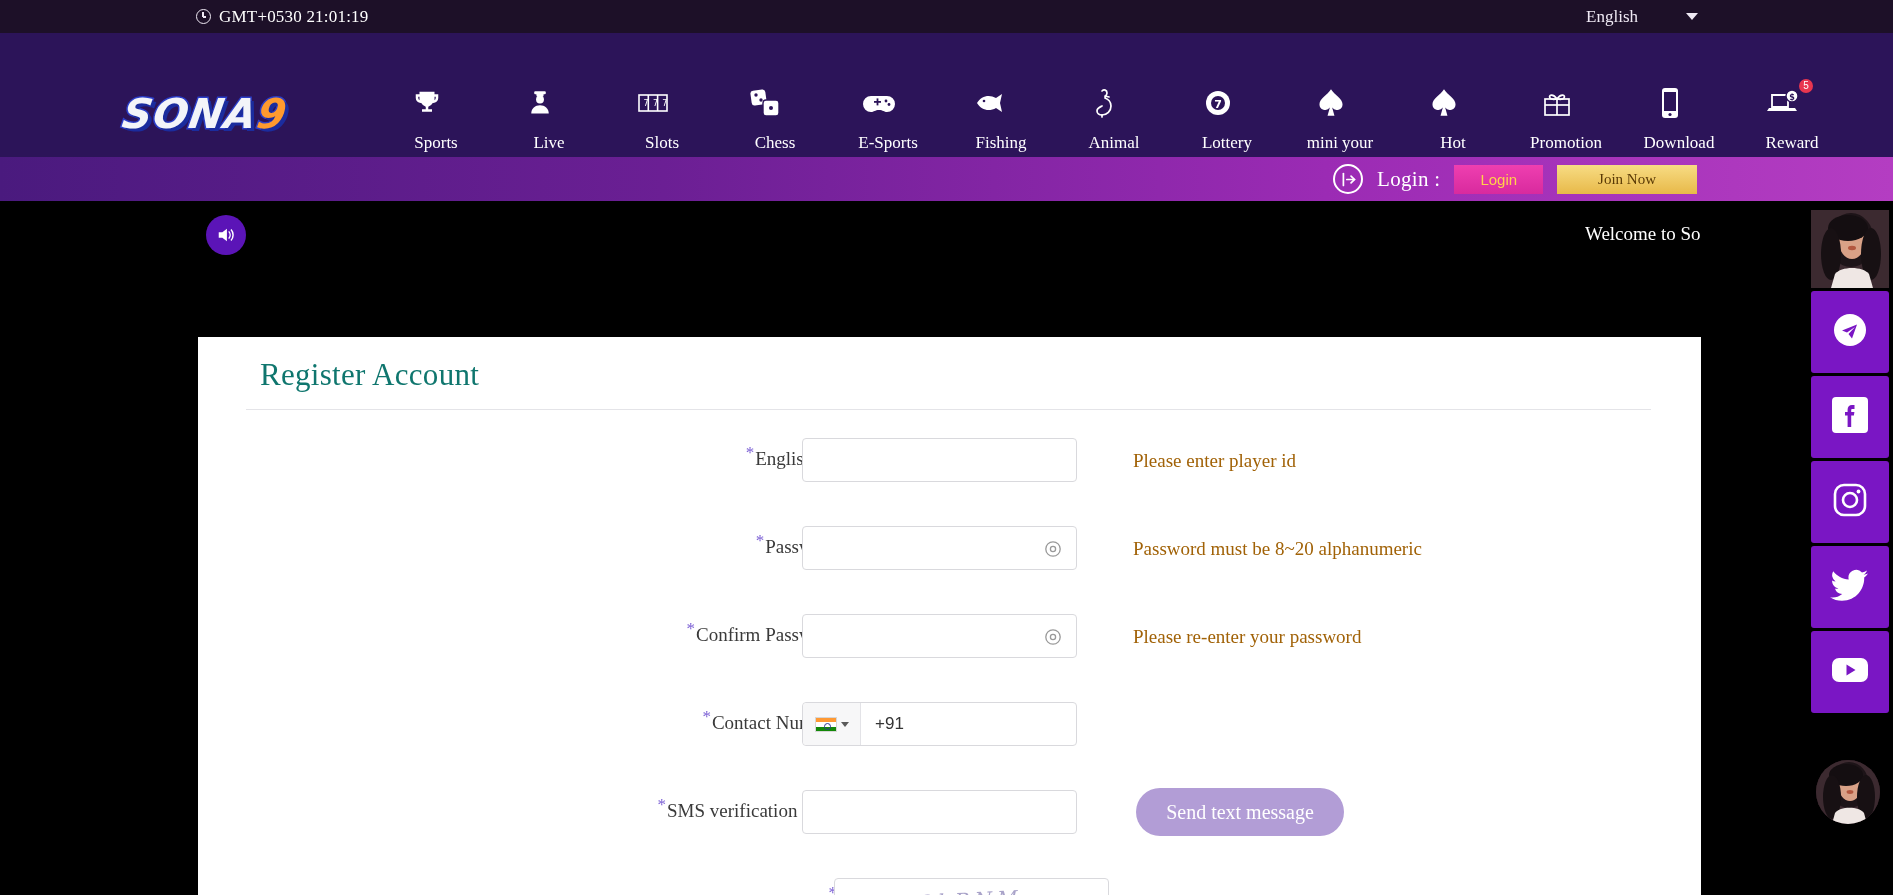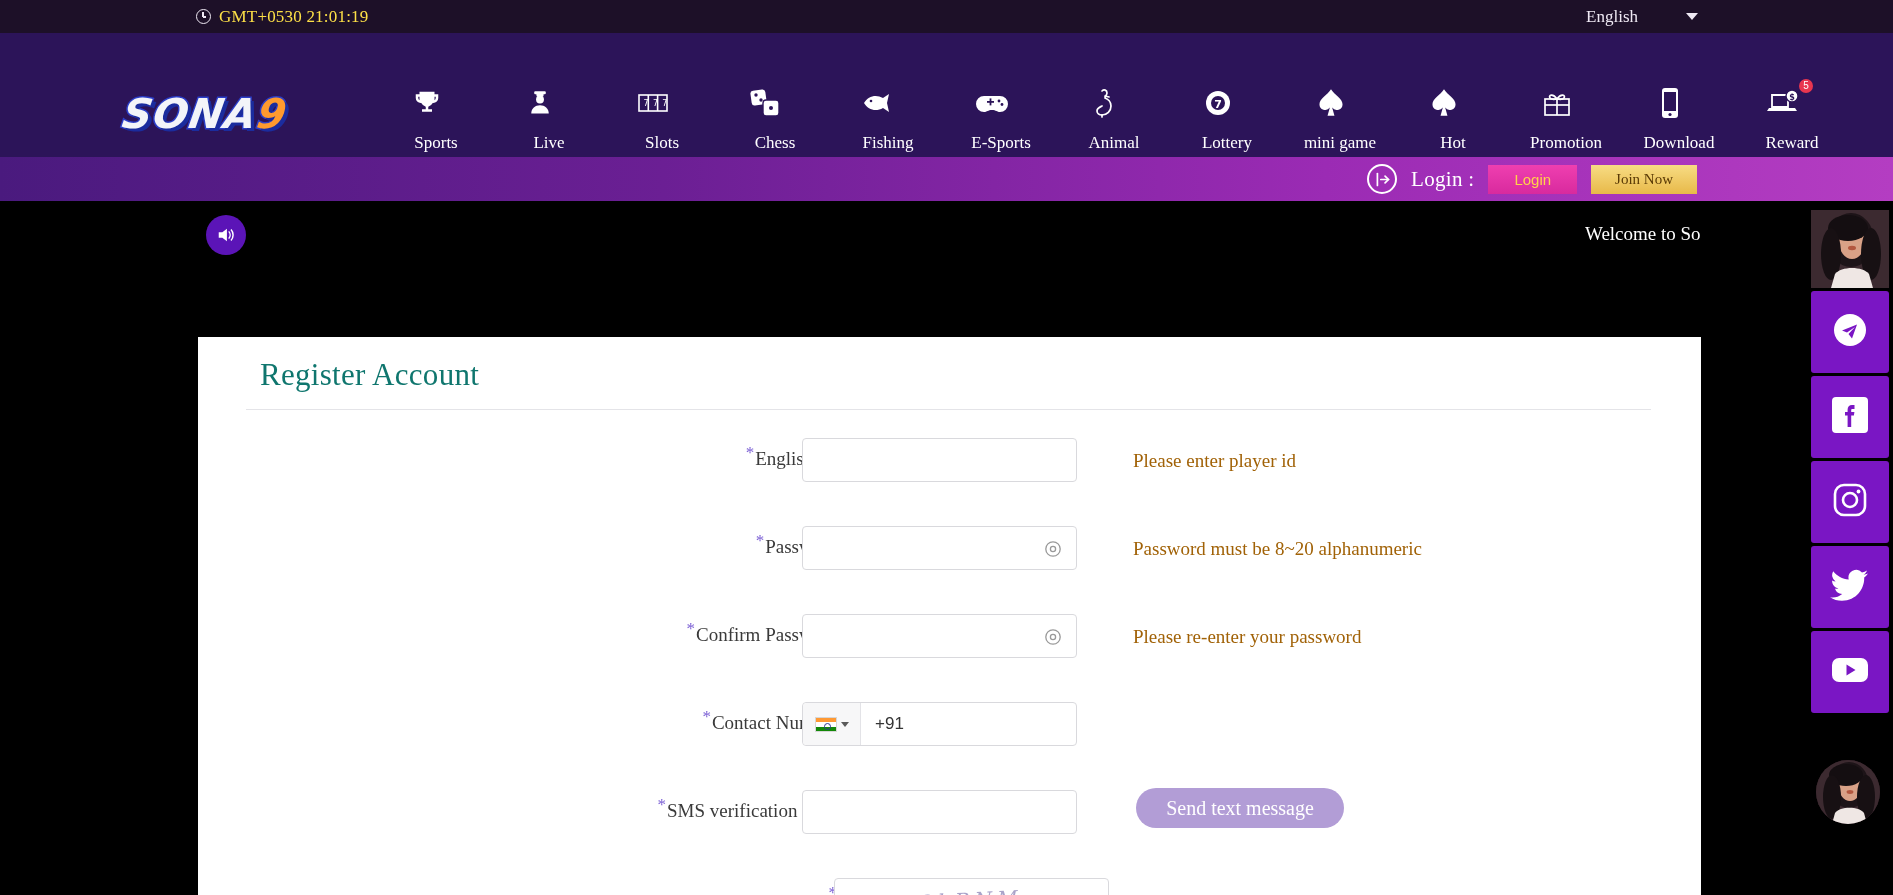--- a/index.html
+++ b/index.html
@@ -12,21 +12,21 @@
   .page { position: relative; width: 1893px; height: 895px; background: #000; overflow: hidden; }
 
   
   .topbar {
     position: relative; height: 33px; background: #1d1028;
     display: flex; align-items: center;
   }
   .clock-wrap {
     position: absolute; left: 196px; top: 0; height: 33px;
     display: flex; align-items: center; gap: 8px;
-    color: #fde047; font-size: 17px; letter-spacing: .2px;
+    color: #ffffff; font-size: 17px; letter-spacing: .2px;
   }
   .clock-icon { width: 15px; height: 15px; border: 1.6px solid #efe9f4; border-radius: 50%; position: relative; display:inline-block; }
   .clock-icon::before { content:""; position:absolute; left:5.2px; top:2.2px; width:1.4px; height:5.2px; background:#efe9f4; }
   .clock-icon::after  { content:""; position:absolute; left:5.6px; top:6.4px; width:3.8px; height:1.4px; background:#efe9f4; }
   .lang-wrap {
     position: absolute; right: 195px; top: 0; height: 33px;
     display: flex; align-items: center; gap: 48px;
     color: #efe9f4; font-size: 17px;
   }
   .caret-down {
@@ -90,21 +90,21 @@
     display: flex; align-items: center; justify-content: center;
   }
   .login-label { color: #fff; font-size: 21px; letter-spacing: .3px; }
   .btn-login {
     background: linear-gradient(180deg,#ef3fb0 0%, #d82a9e 100%);
     color: #ffd24a; font-size: 15px; padding: 6px 26px; border: none;
     font-family: Liberation Sans, sans-serif; cursor: pointer;
   }
   .btn-join {
     background: linear-gradient(180deg,#f7dc84 0%, #e8b949 100%);
-    color: #5a3a06; font-size: 15px; padding: 6px 24px; border: none;
+    color: #5a3a06; font-size: 15px; padding: 6px 41px; border: none;
     font-family: "Liberation Serif", serif; cursor: pointer;
   }
 
   
   .marquee-strip { position: relative; height: 70px; background: #000; }
   .speaker-btn {
     position: absolute; left: 206px; top: 14px; width: 40px; height: 40px;
     background: #5b14b7; border-radius: 50%;
     display: flex; align-items: center; justify-content: center; cursor: pointer;
   }
@@ -158,21 +158,21 @@
     background: linear-gradient(180deg,#ff9933 0 33.3%, #ffffff 33.3% 66.6%, #138808 66.6% 100%);
     border: 1px solid #d7d7d7;
   }
   .flag::after {
     content:""; position:absolute; left: 8.2px; top: 5px; width: 5px; height: 5px;
     border: 1.1px solid #2b3a8f; border-radius: 50%;
   }
   .flag-caret { width:0;height:0;border-left:4px solid transparent;border-right:4px solid transparent;border-top:5px solid #5a5a5a; }
   .phone-input { padding-left: 72px !important; }
   .btn-sms {
-    position: absolute; left: 938px; top: 4px; width: 208px; height: 40px;
+    position: absolute; left: 938px; top: 4px; width: 208px; height: 48px;
     background: #b29dd6; color: #fff; border: none; border-radius: 24px;
     font-family: "Liberation Serif", serif; font-size: 20px; cursor: pointer;
   }
   .captcha-field {
     position: absolute; left: 636px; top: 6px; width: 275px; height: 44px;
     border: 1px solid #d9d9dd; border-radius: 4px; background: #fff;
     display:flex; align-items:center; justify-content:center;
   }
   .captcha-img {
     font-family: "DejaVu Serif", serif; font-size: 20px; font-style: italic;
@@ -266,42 +266,42 @@
               <circle cx="6" cy="7" r="1.7" fill="#2c1459"></circle>
               <circle cx="11" cy="12" r="1.7" fill="#2c1459"></circle>
             </svg>
         </span>
         <span class="nav-label">Chess</span>
       </div>
 
       <div class="nav-item">
         <span class="nav-icon">
           <svg width="34" height="24" viewBox="0 0 34 24" fill="#fff">
-              <path d="M2 12c4-7 12-9 19-5l6-4-2 9 2 9-6-4C14 21 6 19 2 12z"></path>
-              <circle cx="9" cy="10" r="1.3" fill="#2c1459"></circle>
-            </svg>
-        </span>
-        <span class="nav-label">Fishing</span>
-      </div>
-
-      <div class="nav-item">
-        <span class="nav-icon">
-          <svg width="34" height="24" viewBox="0 0 34 24" fill="#fff">
               <path d="M9 5h16a8 8 0 0 1 0 16c-3 0-4-2-8-2s-5 2-8 2A8 8 0 0 1 9 5z"></path>
               <rect x="12" y="10" width="7" height="1.8" fill="#2c1459"></rect>
               <rect x="14.6" y="7.4" width="1.8" height="7" fill="#2c1459"></rect>
               <circle cx="24" cy="10" r="1.4" fill="#2c1459"></circle>
               <circle cx="27" cy="13.5" r="1.4" fill="#2c1459"></circle>
             </svg>
         </span>
         <span class="nav-label">E-Sports</span>
       </div>
 
       <div class="nav-item">
         <span class="nav-icon">
+          <svg width="34" height="24" viewBox="0 0 34 24" fill="#fff">
+              <path d="M2 12c4-7 12-9 19-5l6-4-2 9 2 9-6-4C14 21 6 19 2 12z"></path>
+              <circle cx="9" cy="10" r="1.3" fill="#2c1459"></circle>
+            </svg>
+        </span>
+        <span class="nav-label">Fishing</span>
+      </div>
+
+      <div class="nav-item">
+        <span class="nav-icon">
           <svg width="26" height="32" viewBox="0 0 26 32" fill="none" stroke="#fff" stroke-width="1.7" stroke-linecap="round">
               <path d="M10 4c2-2 5-1 5 2 0 2-2 3-2 5 3 1 6 4 6 8 0 5-4 9-9 9"></path>
               <path d="M10 28c-3 0-5-2-5-4 0-3 3-4 5-5"></path>
               <path d="M13 9l4 1"></path>
               <path d="M10 28v2"></path>
             </svg>
         </span>
         <span class="nav-label">Animal</span>
       </div>
 
@@ -315,21 +315,21 @@
         </span>
         <span class="nav-label">Lottery</span>
       </div>
 
       <div class="nav-item">
         <span class="nav-icon">
           <svg width="28" height="30" viewBox="0 0 24 26" fill="#fff">
               <path d="M12 1C9 6 2 9 2 14a5 5 0 0 0 9 3l-2 7h6l-2-7a5 5 0 0 0 9-3C22 9 15 6 12 1z"></path>
             </svg>
         </span>
-        <span class="nav-label">mini game</span>
+        <span class="nav-label">mini your</span>
       </div>
 
       <div class="nav-item">
         <span class="nav-icon">
           <svg width="28" height="30" viewBox="0 0 24 26" fill="#fff">
               <path d="M12 1C9 6 2 9 2 14a5 5 0 0 0 9 3l-2 7h6l-2-7a5 5 0 0 0 9-3C22 9 15 6 12 1z"></path>
             </svg>
         </span>
         <span class="nav-label">Hot</span>
       </div>

